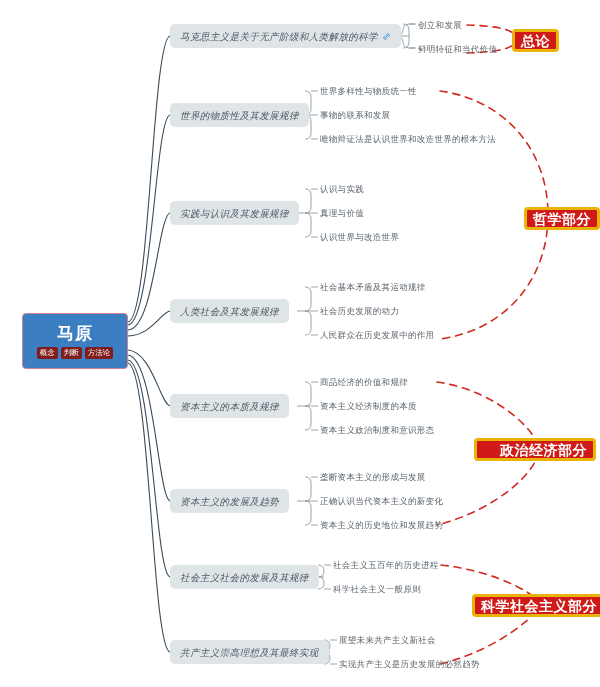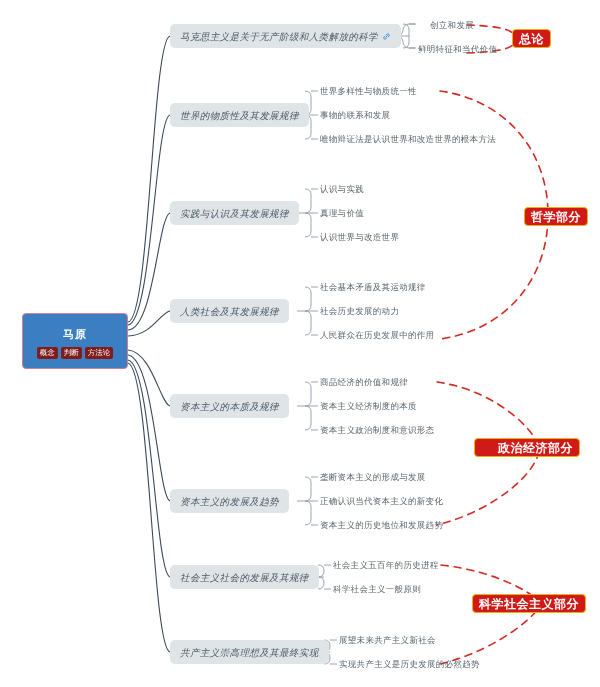--- a/index.html
+++ b/index.html
@@ -41,21 +41,21 @@
     border-radius: 4px;
     box-sizing: border-box;
     display: flex;
     flex-direction: column;
     align-items: center;
     justify-content: center;
     gap: 3px;
   }
   .root-title {
     color: #ffffff;
-    font-size: 11px;
+    font-size: 17px;
     font-weight: bold;
     letter-spacing: 1px;
     line-height: 20px;
   }
   .root-tags {
     display: flex;
     gap: 3px;
   }
   .root-tag {
     background: #7f1d1d;
@@ -100,24 +100,24 @@
     color: #59636b;
     font-size: 8.5px;
     line-height: 10px;
     letter-spacing: .3px;
     white-space: nowrap;
   }
   
   .badge {
     position: absolute;
     background: #cf1a17;
-    border: 1px solid #eab308;
+    border: 3px solid #eab308;
     border-radius: 4px;
     color: #ffffff;
-    font-size: 12px;
+    font-size: 14px;
     line-height: 10px;
     font-weight: bold;
     letter-spacing: .5px;
     padding: 3.5px 6px;
     white-space: nowrap;
     box-sizing: border-box;
   }
 </style>
 </head>
 <body>
@@ -246,21 +246,21 @@
   </div>
 
   <div class="branch-node" style="left:170px; top:565px;">
     <span class="branch-label">社会主义社会的发展及其规律</span>
   </div>
 
   <div class="branch-node" style="left:170px; top:640px;">
     <span class="branch-label">共产主义崇高理想及其最终实现</span>
   </div>
 
-  <div class="leaf-node" style="left:430px; top:20px;">创立和发展</div>
+  <div class="leaf-node" style="left:418px; top:20px;">创立和发展</div>
   <div class="leaf-node" style="left:418px; top:44px;">鲜明特征和当代价值</div>
 
   <div class="leaf-node" style="left:320px; top:86px;">世界多样性与物质统一性</div>
   <div class="leaf-node" style="left:320px; top:110px;">事物的联系和发展</div>
   <div class="leaf-node" style="left:320px; top:134px;">唯物辩证法是认识世界和改造世界的根本方法</div>
 
   <div class="leaf-node" style="left:320px; top:184px;">认识与实践</div>
   <div class="leaf-node" style="left:320px; top:208px;">真理与价值</div>
   <div class="leaf-node" style="left:320px; top:232px;">认识世界与改造世界</div>
 

